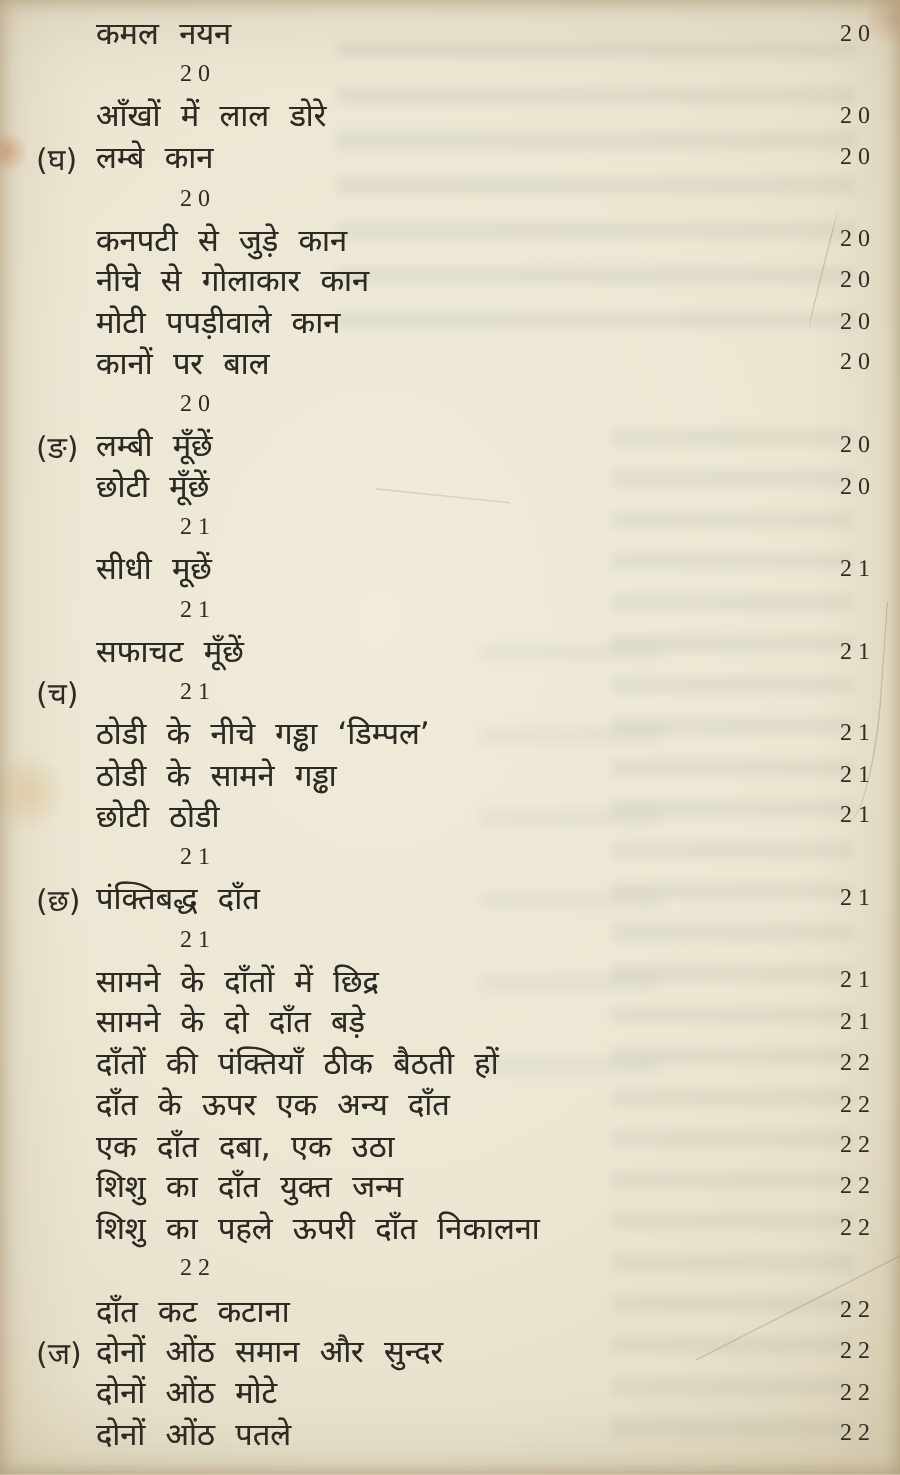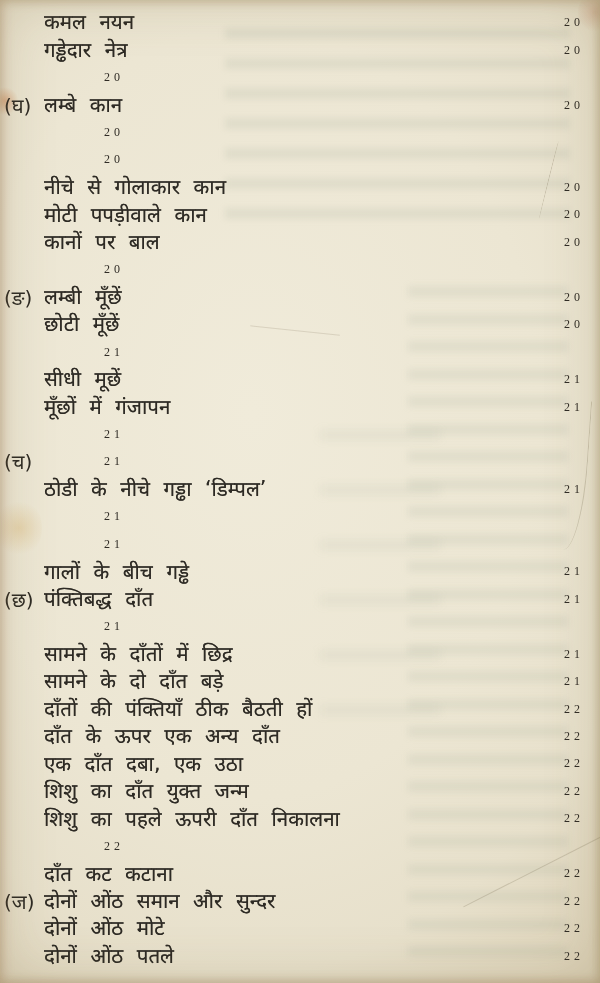--- a/index.html
+++ b/index.html
@@ -63,40 +63,40 @@
     background:radial-gradient(circle, rgba(190,130,100,0.35) 0%, rgba(190,130,100,0) 75%);}
   
   .toc{
     position:absolute;left:0;top:0;right:0;
     padding-top:9px;
     display:flex;flex-direction:column;
   }
   .row{
     height:27.46px;flex:0 0 27.46px;
     display:flex;align-items:center;
-    padding-left:4px;
+    padding-left:24px;
   }
   .marker{
     width:40px;flex:0 0 40px;
     font-size:20px;color:#2d2a24;
     white-space:nowrap;
   }
   .label{
     flex:1 1 auto;
     font-size:20.5px;line-height:1;
     color:#2d2a24;
     word-spacing:7px;
     white-space:nowrap;
     text-shadow:0 0 0.4px rgba(45,42,36,0.6);
   }
   .pagenum{
     flex:0 0 80px;width:80px;
     text-align:right;padding-right:16px;
     font-family:"Liberation Serif","DejaVu Serif",serif;
-    font-size:12px;letter-spacing:4px;
+    font-size:16px;letter-spacing:4px;
     color:#2f2b25;
   }
 </style>
 </head>
 <body>
 
 <div class="page">
 
   <div class="ghost-top"></div>
   <div class="ghost-col"></div>
@@ -113,42 +113,43 @@
 
   <div class="toc" id="toc">
   <div class="row">
     <span class="marker"></span>
     <span class="label">कमल नयन</span>
     <span class="pagenum">20</span>
   </div>
 
   <div class="row">
     <span class="marker"></span>
-    <span class="label">गड्ढेदार नेत्र</span>
-    <span class="pagenum">20</span>
-  </div>
-
-  <div class="row">
-    <span class="marker"></span>
+    <span class="pagenum">20</span>
+  </div>
+
+  <div class="row">
+    <span class="marker"></span>
+    <span class="label">आँखों में लाल डोरे</span>
     <span class="pagenum">20</span>
   </div>
 
   <div class="row">
     <span class="marker">(घ)</span>
     <span class="label">लम्बे कान</span>
     <span class="pagenum">20</span>
   </div>
 
   <div class="row">
     <span class="marker"></span>
     <span class="pagenum">20</span>
   </div>
 
   <div class="row">
     <span class="marker"></span>
+    <span class="label">कनपटी से जुड़े कान</span>
     <span class="pagenum">20</span>
   </div>
 
   <div class="row">
     <span class="marker"></span>
     <span class="label">नीचे से गोलाकार कान</span>
     <span class="pagenum">20</span>
   </div>
 
   <div class="row">
@@ -186,53 +187,54 @@
   </div>
 
   <div class="row">
     <span class="marker"></span>
     <span class="label">सीधी मूछें</span>
     <span class="pagenum">21</span>
   </div>
 
   <div class="row">
     <span class="marker"></span>
-    <span class="label">मूँछों में गंजापन</span>
-    <span class="pagenum">21</span>
-  </div>
-
-  <div class="row">
-    <span class="marker"></span>
+    <span class="pagenum">21</span>
+  </div>
+
+  <div class="row">
+    <span class="marker"></span>
+    <span class="label">सफाचट मूँछें</span>
     <span class="pagenum">21</span>
   </div>
 
   <div class="row">
     <span class="marker">(च)</span>
     <span class="pagenum">21</span>
   </div>
 
   <div class="row">
     <span class="marker"></span>
     <span class="label">ठोडी के नीचे गड्ढा ‘डिम्पल’</span>
     <span class="pagenum">21</span>
   </div>
 
   <div class="row">
     <span class="marker"></span>
-    <span class="pagenum">21</span>
-  </div>
-
-  <div class="row">
-    <span class="marker"></span>
-    <span class="pagenum">21</span>
-  </div>
-
-  <div class="row">
-    <span class="marker"></span>
-    <span class="label">गालों के बीच गड्ढे</span>
+    <span class="label">ठोडी के सामने गड्ढा</span>
+    <span class="pagenum">21</span>
+  </div>
+
+  <div class="row">
+    <span class="marker"></span>
+    <span class="label">छोटी ठोडी</span>
+    <span class="pagenum">21</span>
+  </div>
+
+  <div class="row">
+    <span class="marker"></span>
     <span class="pagenum">21</span>
   </div>
 
   <div class="row">
     <span class="marker">(छ)</span>
     <span class="label">पंक्तिबद्ध दाँत</span>
     <span class="pagenum">21</span>
   </div>
 
   <div class="row">

